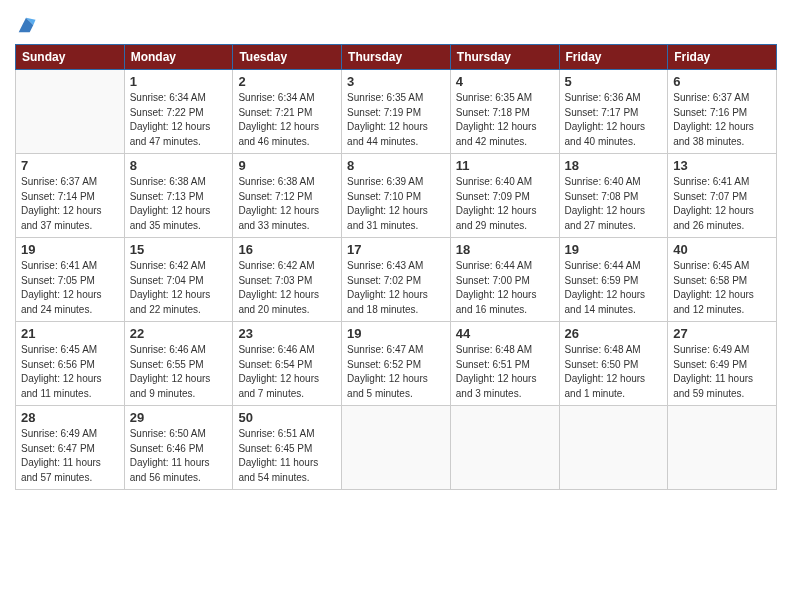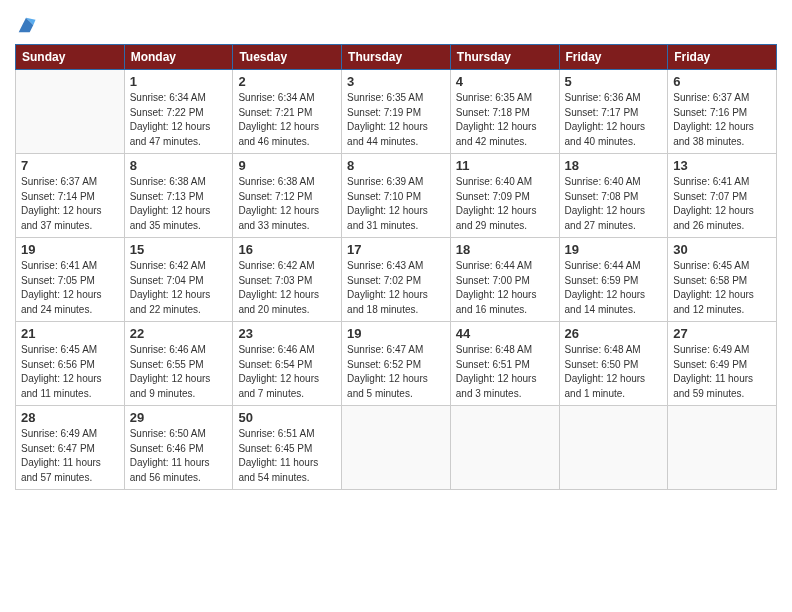--- a/index.html
+++ b/index.html
@@ -206,21 +206,21 @@
           </td>
           <td>
             <div class="day-number">18</div>
             <div class="day-info">Sunrise: 6:44 AM<br>Sunset: 7:00 PM<br>Daylight: 12 hours and 16 minutes.</div>
           </td>
           <td>
             <div class="day-number">19</div>
             <div class="day-info">Sunrise: 6:44 AM<br>Sunset: 6:59 PM<br>Daylight: 12 hours and 14 minutes.</div>
           </td>
           <td>
-            <div class="day-number">30</div>
+            <div class="day-number">40</div>
             <div class="day-info">Sunrise: 6:45 AM<br>Sunset: 6:58 PM<br>Daylight: 12 hours and 12 minutes.</div>
           </td>
         </tr>
         <tr>
           <td>
             <div class="day-number">21</div>
             <div class="day-info">Sunrise: 6:45 AM<br>Sunset: 6:56 PM<br>Daylight: 12 hours and 11 minutes.</div>
           </td>
           <td>
             <div class="day-number">22</div>

